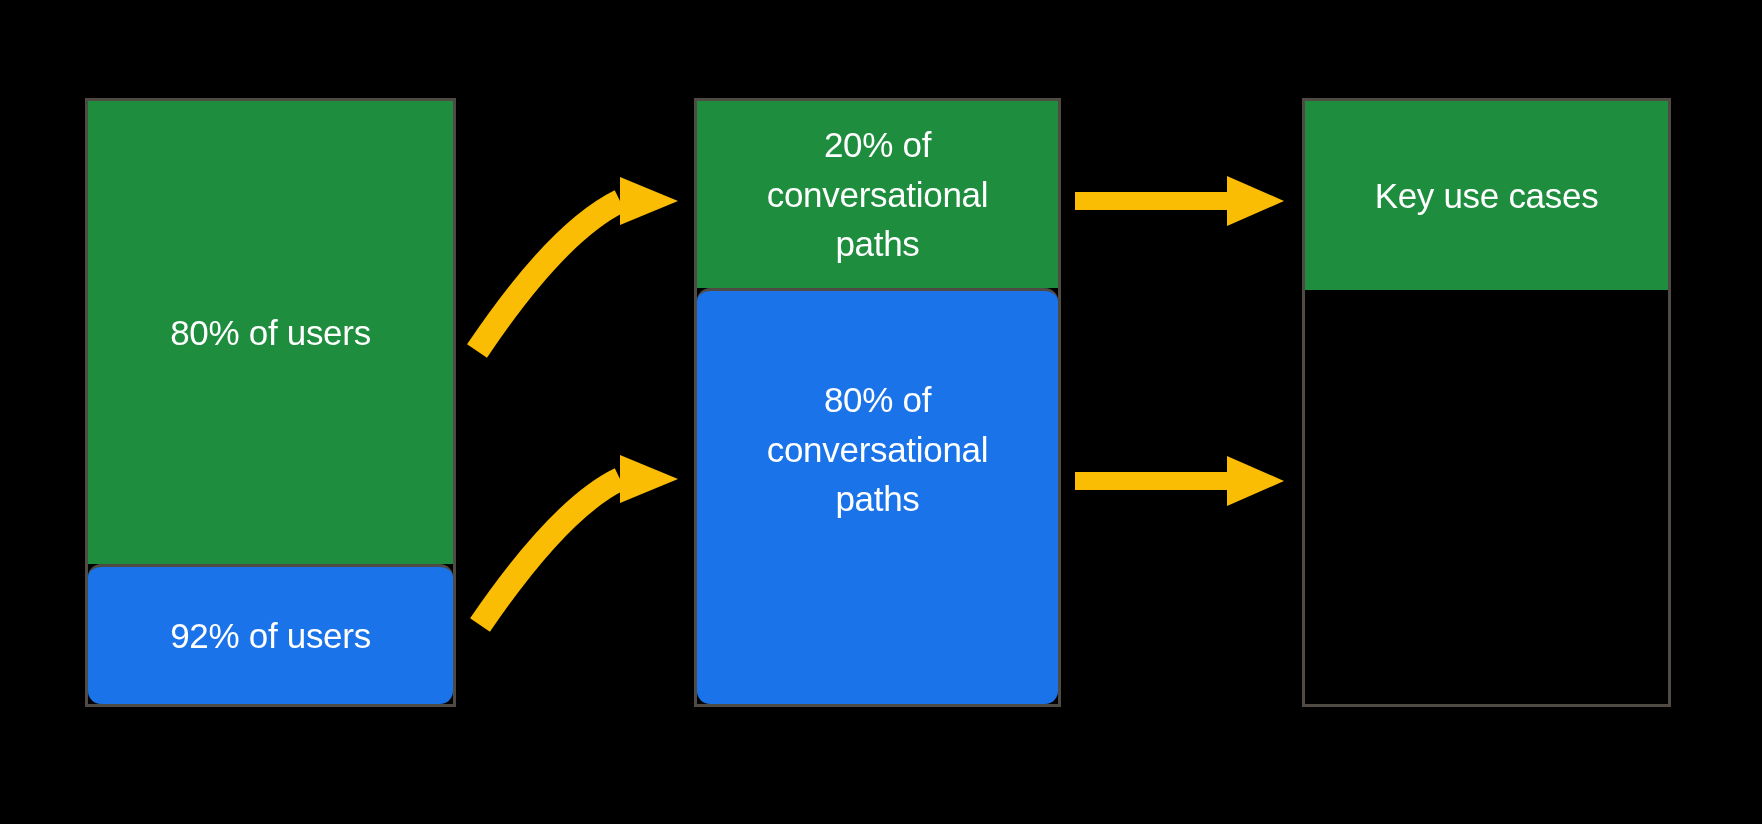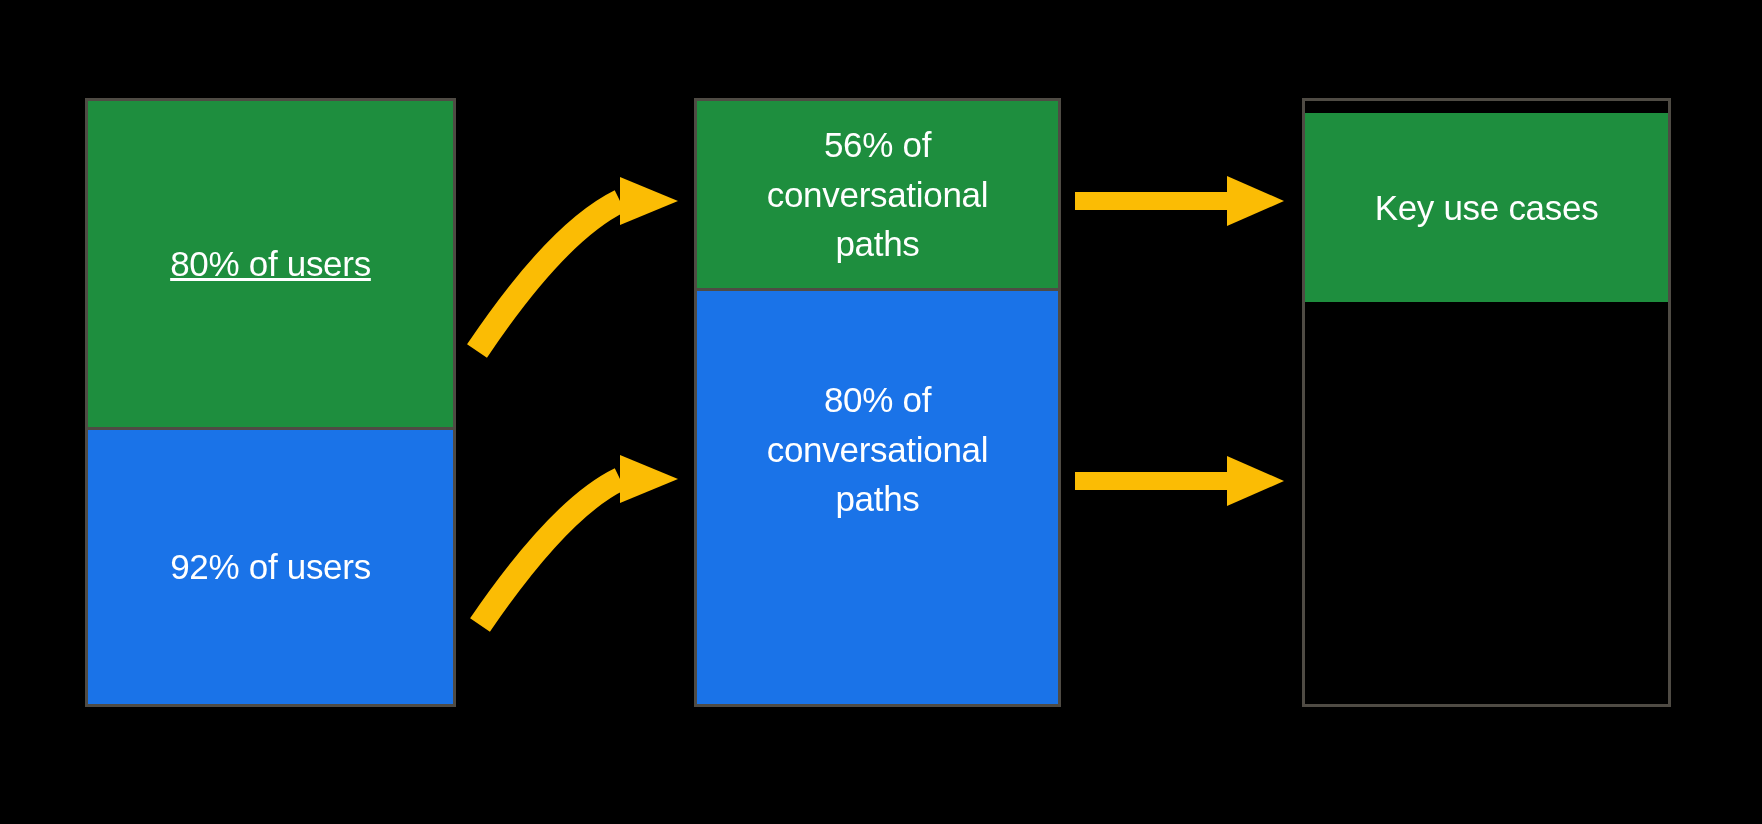--- a/index.html
+++ b/index.html
@@ -38,24 +38,25 @@
     font-weight: 500;
     line-height: 1.42;
     letter-spacing: -0.3px;
     box-sizing: border-box;
   }
   .segment.green { background: var(--green, #1e8e3e); }
   .segment.blue  {
     background: var(--blue, #1a73e8);
     border-top: 3px solid var(--border, #4f4b44);
     flex: 1;
+    border-radius: 13px;
   }
-  .seg-users-green    { height: 326px; text-decoration: underline; }
+  .seg-users-green    { height: 463px; }
   .seg-paths-green    { height: 187px; }
-  .seg-outcomes-green { height: 189px; margin-top: 12px; }
+  .seg-outcomes-green { height: 189px; }
 
   .seg-paths-blue {
     align-items: flex-start;
     padding-top: 84px;
   }
   .seg-label { display: block; }
   .seg-paths-green .seg-label,
   .seg-paths-blue  .seg-label { max-width: 285px; }
   .seg-outcomes-blue .seg-label { max-width: 255px; }
   .seg-users-green .seg-label,
@@ -85,21 +86,21 @@
     <div class="segment green seg-users-green">
       <span class="seg-label">80% of users</span>
     </div>
     <div class="segment blue seg-users-blue">
       <span class="seg-label">92% of users</span>
     </div>
   </div>
 
   <div class="bar bar-paths">
     <div class="segment green seg-paths-green">
-      <span class="seg-label">56% of conversational paths</span>
+      <span class="seg-label">20% of conversational paths</span>
     </div>
     <div class="segment blue seg-paths-blue">
       <span class="seg-label">80% of conversational paths</span>
     </div>
   </div>
 
   <div class="bar bar-outcomes">
     <div class="segment green seg-outcomes-green">
       <span class="seg-label">Key use cases</span>
     </div>

